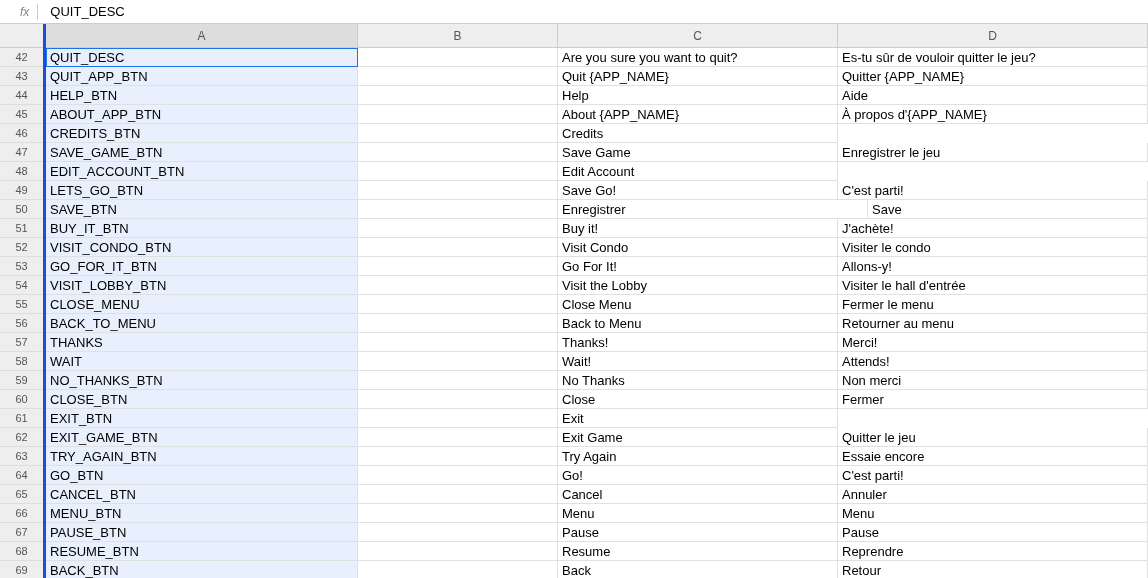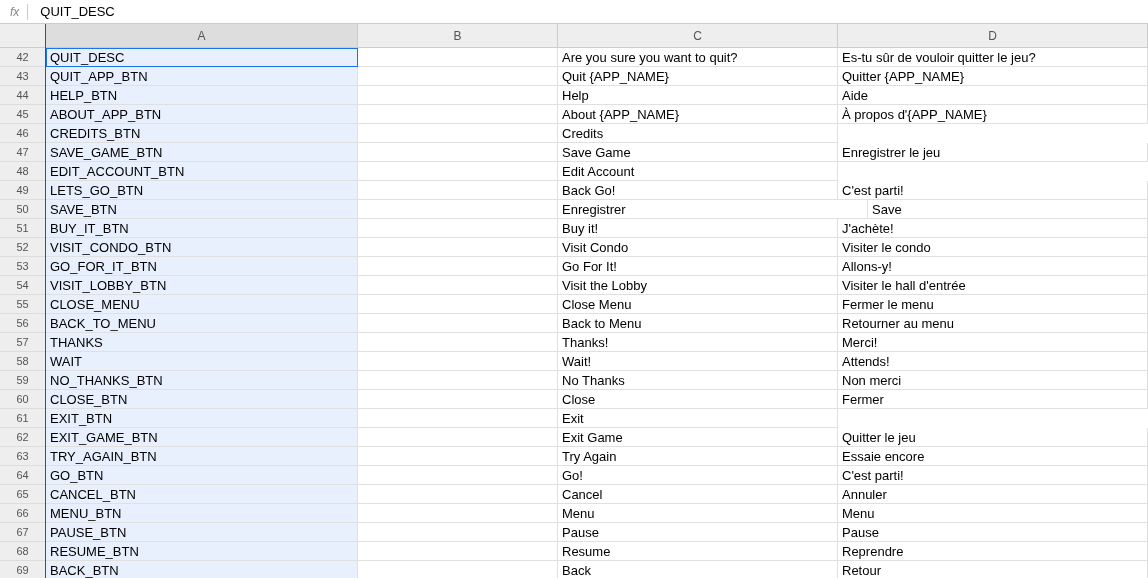--- a/index.html
+++ b/index.html
@@ -10,21 +10,21 @@
       background: #fff;
       overflow: hidden;
       width: 1148px;
       height: 578px;
     }
     .formula-bar {
       height: 24px;
       border-bottom: 1px solid #ccc;
       display: flex;
       align-items: center;
-      padding: 0 10px;
+      padding: 0 20px;
       background: #fff;
     }
     .fx-label {
       font-style: italic;
       color: #888;
       font-size: 12px;
       margin-right: 8px;
     }
     .fx-divider {
       width: 1px;
@@ -37,21 +37,21 @@
       color: #000;
     }
     .sheet {
       display: flex;
       height: calc(100% - 24px);
     }
     .row-headers {
       width: 46px;
       flex-shrink: 0;
       background: #eee;
-      border-right: 1px solid #1d4ed8;
+      border-right: 3px solid #1d4ed8;
     }
     .corner {
       height: 24px;
       background: #eee;
       border-bottom: 1px solid #ccc;
     }
     .row-header {
       height: 19px;
       display: flex;
       align-items: center;
@@ -203,21 +203,21 @@
           <div class="cell cell-d">Enregistrer le jeu</div>
         </div>
         <div class="data-row">
           <div class="cell cell-a">EDIT_ACCOUNT_BTN</div>
           <div class="cell cell-b"></div>
           <div class="cell cell-c">Edit Account</div>
         </div>
         <div class="data-row">
           <div class="cell cell-a">LETS_GO_BTN</div>
           <div class="cell cell-b"></div>
-          <div class="cell cell-c">Back Go!</div>
+          <div class="cell cell-c">Save Go!</div>
           <div class="cell cell-d">C'est parti!</div>
         </div>
         <div class="data-row">
           <div class="cell cell-a">SAVE_BTN</div>
           <div class="cell cell-b"></div>
           <div class="cell cell-d">Enregistrer</div>
           <div class="cell cell-c">Save</div>
         </div>
         <div class="data-row">
           <div class="cell cell-a">BUY_IT_BTN</div>

